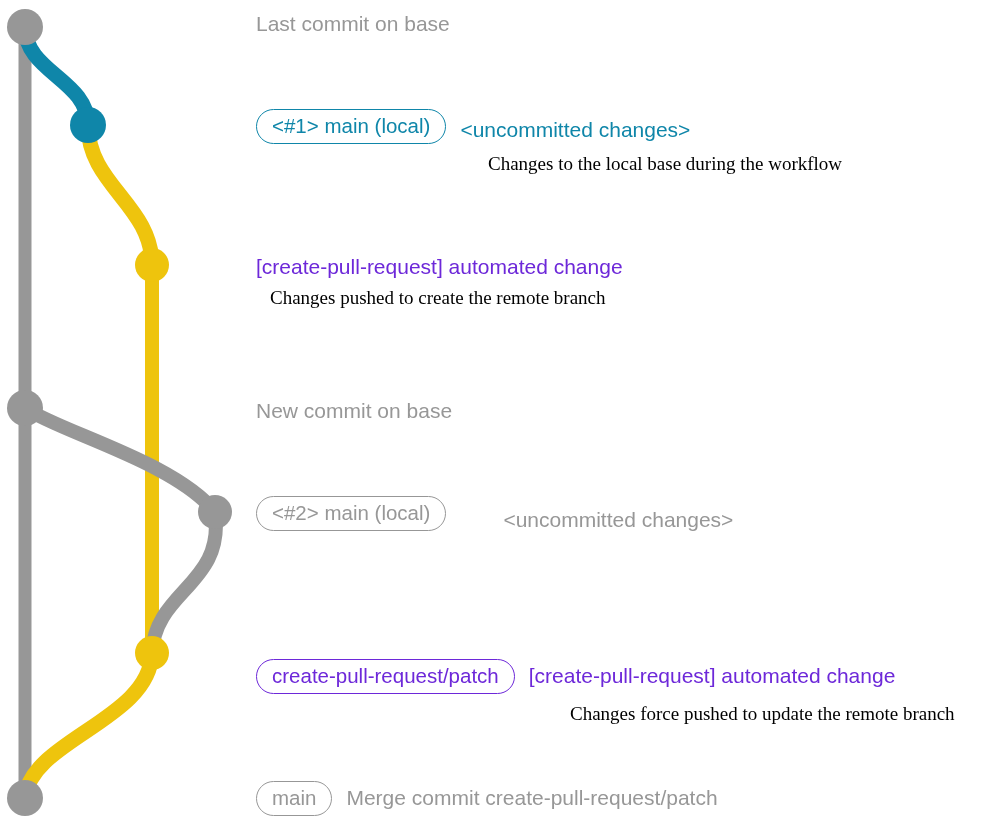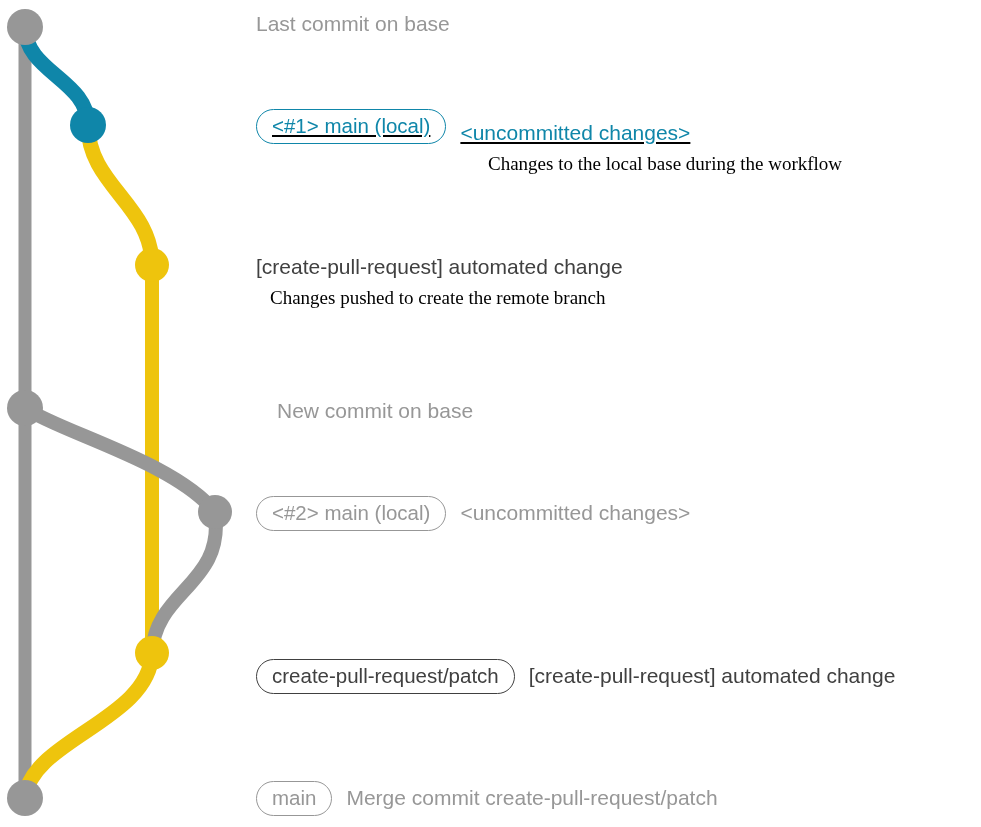--- a/index.html
+++ b/index.html
@@ -51,21 +51,21 @@
     font-size: 19px;
     line-height: 22px;
     color: #000000;
     white-space: nowrap;
   }
   .gap-label {
     margin-left: 14px;
     padding-top: 5px;
   }
   .blue  { color: #0f86a9; }
-  .yellow{ color: #404040; }
+  .yellow{ color: #6d28d9; }
   .grey  { color: #979797; }
   .stack { display: flex; flex-direction: column; }
   .note-indent-a { margin-left: 232px; }
   .note-indent-b { margin-left: 14px; }
   .note-indent-c { margin-left: 236px; }
   .note-indent-d { margin-left: 314px; }
 </style>
 </head>
 <body>
 
@@ -97,54 +97,55 @@
     <circle cx="152" cy="653" r="17" fill="#eec40d"></circle>
     <circle cx="25" cy="798" r="18" fill="#979797"></circle>
   </svg>
 
   <div class="row" style="left:256px; top:12px;">
     <span class="headline grey">Last commit on base</span>
   </div>
 
   <div class="row" style="left:256px; top:109px;">
     <div class="stack">
-      <div style="display:flex; align-items:flex-end;text-decoration:underline;">
+      <div style="display:flex; align-items:center;">
         <span class="pill blue">&lt;#1&gt; main (local)</span>
         <span class="headline blue gap-label">&lt;uncommitted changes&gt;</span>
       </div>
       <span class="subnote note-indent-a" style="margin-top:9px;">Changes to the local base during the workflow</span>
     </div>
   </div>
 
   <div class="row" style="left:256px; top:255px;">
     <div class="stack">
       <span class="headline yellow">[create-pull-request] automated change</span>
       <span class="subnote note-indent-b" style="margin-top:9px;">Changes pushed to create the remote branch</span>
     </div>
   </div>
 
-  <div class="row" style="left:256px; top:399px;margin-left:21px;">
+  <div class="row" style="left:256px; top:399px;">
     <span class="headline grey">New commit on base</span>
   </div>
 
   <div class="row" style="left:256px; top:496px;">
     <div class="stack">
-      <div style="display:flex; align-items:flex-start;">
+      <div style="display:flex; align-items:flex-end;gap:43px;">
         <span class="pill grey">&lt;#2&gt; main (local)</span>
         <span class="headline grey gap-label">&lt;uncommitted changes&gt;</span>
       </div>
     </div>
   </div>
 
   <div class="row" style="left:256px; top:635px;margin-top:24px;">
     <div class="stack">
       <div style="display:flex; align-items:flex-start;">
         <span class="pill yellow">create-pull-request/patch</span>
         <span class="headline yellow gap-label">[create-pull-request] automated change</span>
       </div>
+      <span class="subnote note-indent-d" style="margin-top:9px;">Changes force pushed to update the remote branch</span>
     </div>
   </div>
 
   <div class="row" style="left:256px; top:781px;text-align:right;">
     <span class="pill grey">main</span>
     <span class="headline grey gap-label">Merge commit create-pull-request/patch</span>
   </div>
 
 </div>
 

